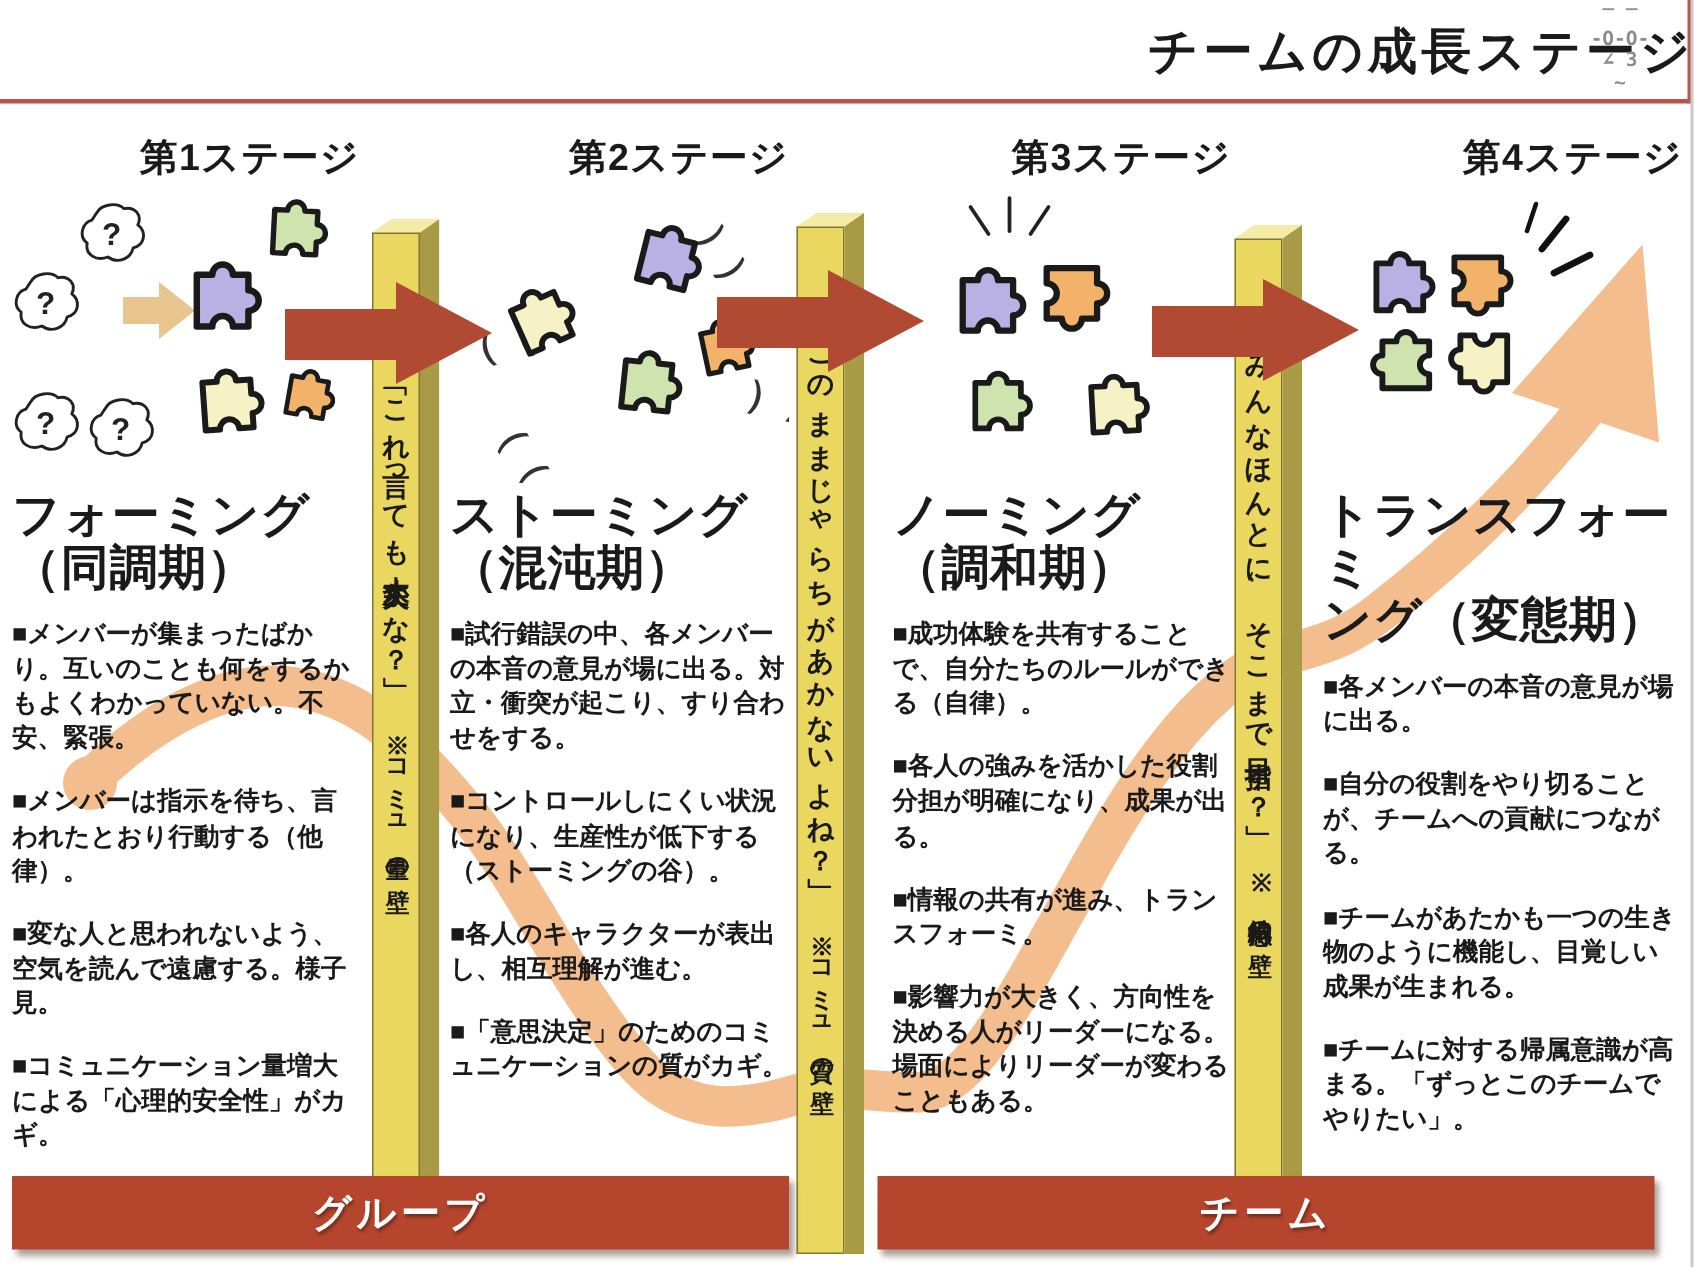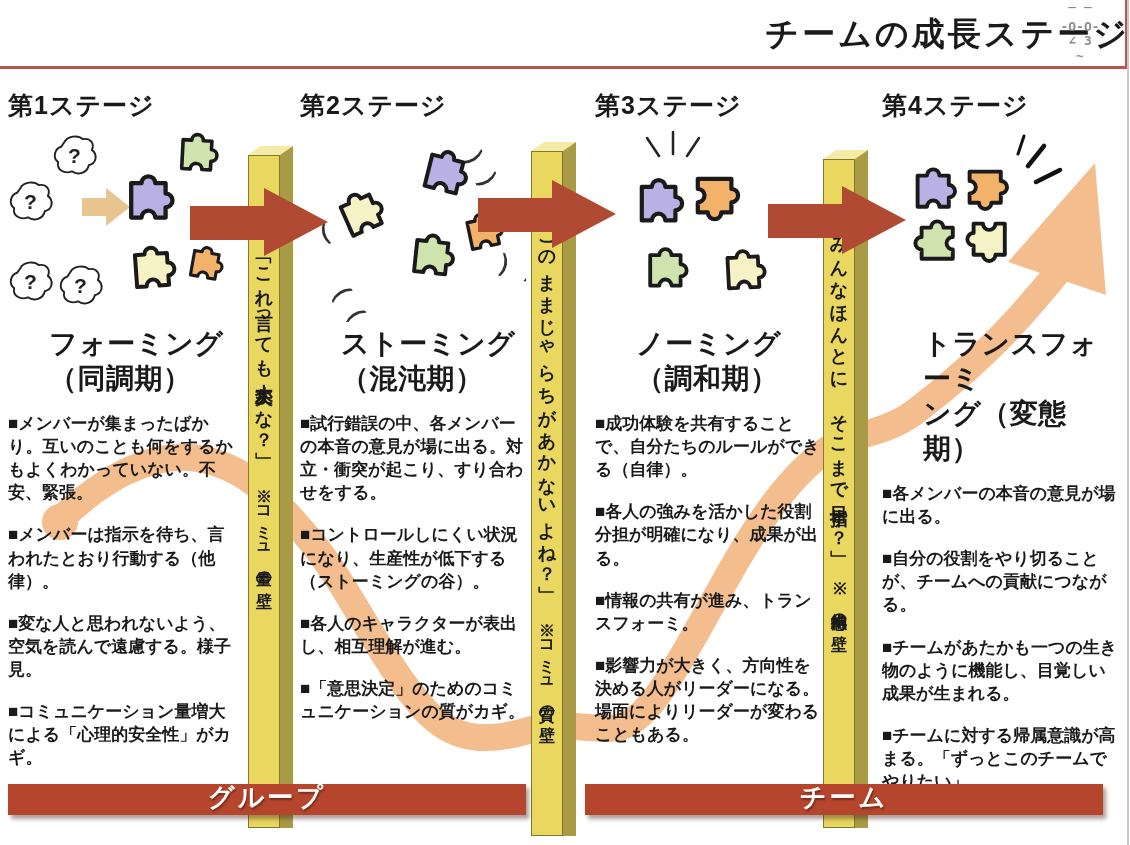--- a/index.html
+++ b/index.html
@@ -10,23 +10,23 @@
          font-size:33px;font-weight:bold;letter-spacing:3px;z-index:2;}
   .title-underline{position:absolute;left:0;top:66px;width:1126px;height:3px;
          background:var(--accent_red,#bc544b);z-index:2;}
   .edge-red{position:absolute;left:1125px;top:0;width:3px;height:69px;background:var(--accent_red,#bc544b);z-index:2;}
   .edge-gray{position:absolute;left:1127px;top:0;width:2px;height:845px;background:#c9c9c9;z-index:2;}
 
   .doodle{position:absolute;left:1038px;top:5px;width:84px;text-align:center;color:#8c8c8c;
           font-family:"DejaVu Sans Mono",monospace;font-size:13px;font-weight:bold;line-height:1.12;z-index:2;}
 
   .col{position:absolute;top:88px;z-index:2;}
-  .stage-label{font-size:25px;font-weight:bold;text-align:left;line-height:34px;letter-spacing:1px;}
+  .stage-label{font-size:25px;font-weight:bold;text-align:right;line-height:34px;letter-spacing:1px;}
   .art{position:relative;height:200px;margin-top:0px;}
-  .stage-name{font-size:28px;font-weight:bold;line-height:35px;margin-top:4px;letter-spacing:0.5px;margin-left:41px;}
+  .stage-name{font-size:32px;font-weight:bold;line-height:35px;margin-top:4px;letter-spacing:0.5px;}
   .bullets{margin-top:17px;}
   .bullet{margin:0 0 19px 0;font-size:17px;font-weight:600;line-height:1.36;letter-spacing:0px;font-family:Liberation Mono, monospace;}
 
   svg.layer{position:absolute;left:0;top:0;pointer-events:none;}
   #bg{z-index:1;}
   #fg{z-index:5;}
 
   .wall{position:absolute;width:45px;z-index:3;}
   .wall-top{position:absolute;left:0;top:0;width:45px;height:9px;background:#f4eca6;
             clip-path:polygon(13px 0,100% 0,32px 100%,0 100%);}
@@ -34,22 +34,22 @@
             clip-path:polygon(0 9px,100% 0,100% 100%,0 100%);}
   .wall-front{position:absolute;left:0;top:9px;bottom:0;width:32px;box-sizing:border-box;
             background:var(--wall_yellow,#e9d75f);border:1.5px solid #82772f;
             writing-mode:vertical-rl;line-height:29px;}
   .wall-quote{font-size:18px;font-weight:bold;letter-spacing:2px;}
   .wall-note{font-size:16px;font-weight:bold;letter-spacing:1px;margin-top:32px;}
   .w1 .wall-quote{margin-top:96px;}
   .w2 .wall-quote{margin-top:62px;}
   .w3 .wall-quote{margin-top:62px;}
 
-  .bar{position:absolute;top:784px;height:31px;background:var(--bar_red,#b5452c);
-       box-shadow:3px 4px 4px rgba(70,45,30,.45);display:flex;align-items:flex-end;justify-content:center;z-index:4;}
+  .bar{position:absolute;top:784px;height:49px;background:var(--bar_red,#b5452c);
+       box-shadow:3px 4px 4px rgba(70,45,30,.45);display:flex;align-items:center;justify-content:center;z-index:4;}
   .bar-label{color:#fff;font-size:26px;font-weight:bold;letter-spacing:3px;text-shadow:1px 2px 2px rgba(0,0,0,.35);}
 
   .pc-purple{fill:var(--piece_purple,#b9b1e3);}
   .pc-green{fill:var(--piece_green,#cfe3ae);}
   .pc-cream{fill:var(--piece_cream,#f7f2c6);}
   .pc-orange{fill:var(--piece_orange,#f2b269);}
   .vib{font-size:26px;font-weight:bold;fill:#333;font-family:"Liberation Sans",sans-serif;}
   .qmark{font-size:21px;font-weight:bold;fill:#222;font-family:"Liberation Sans",sans-serif;}
 </style>
 </head>

